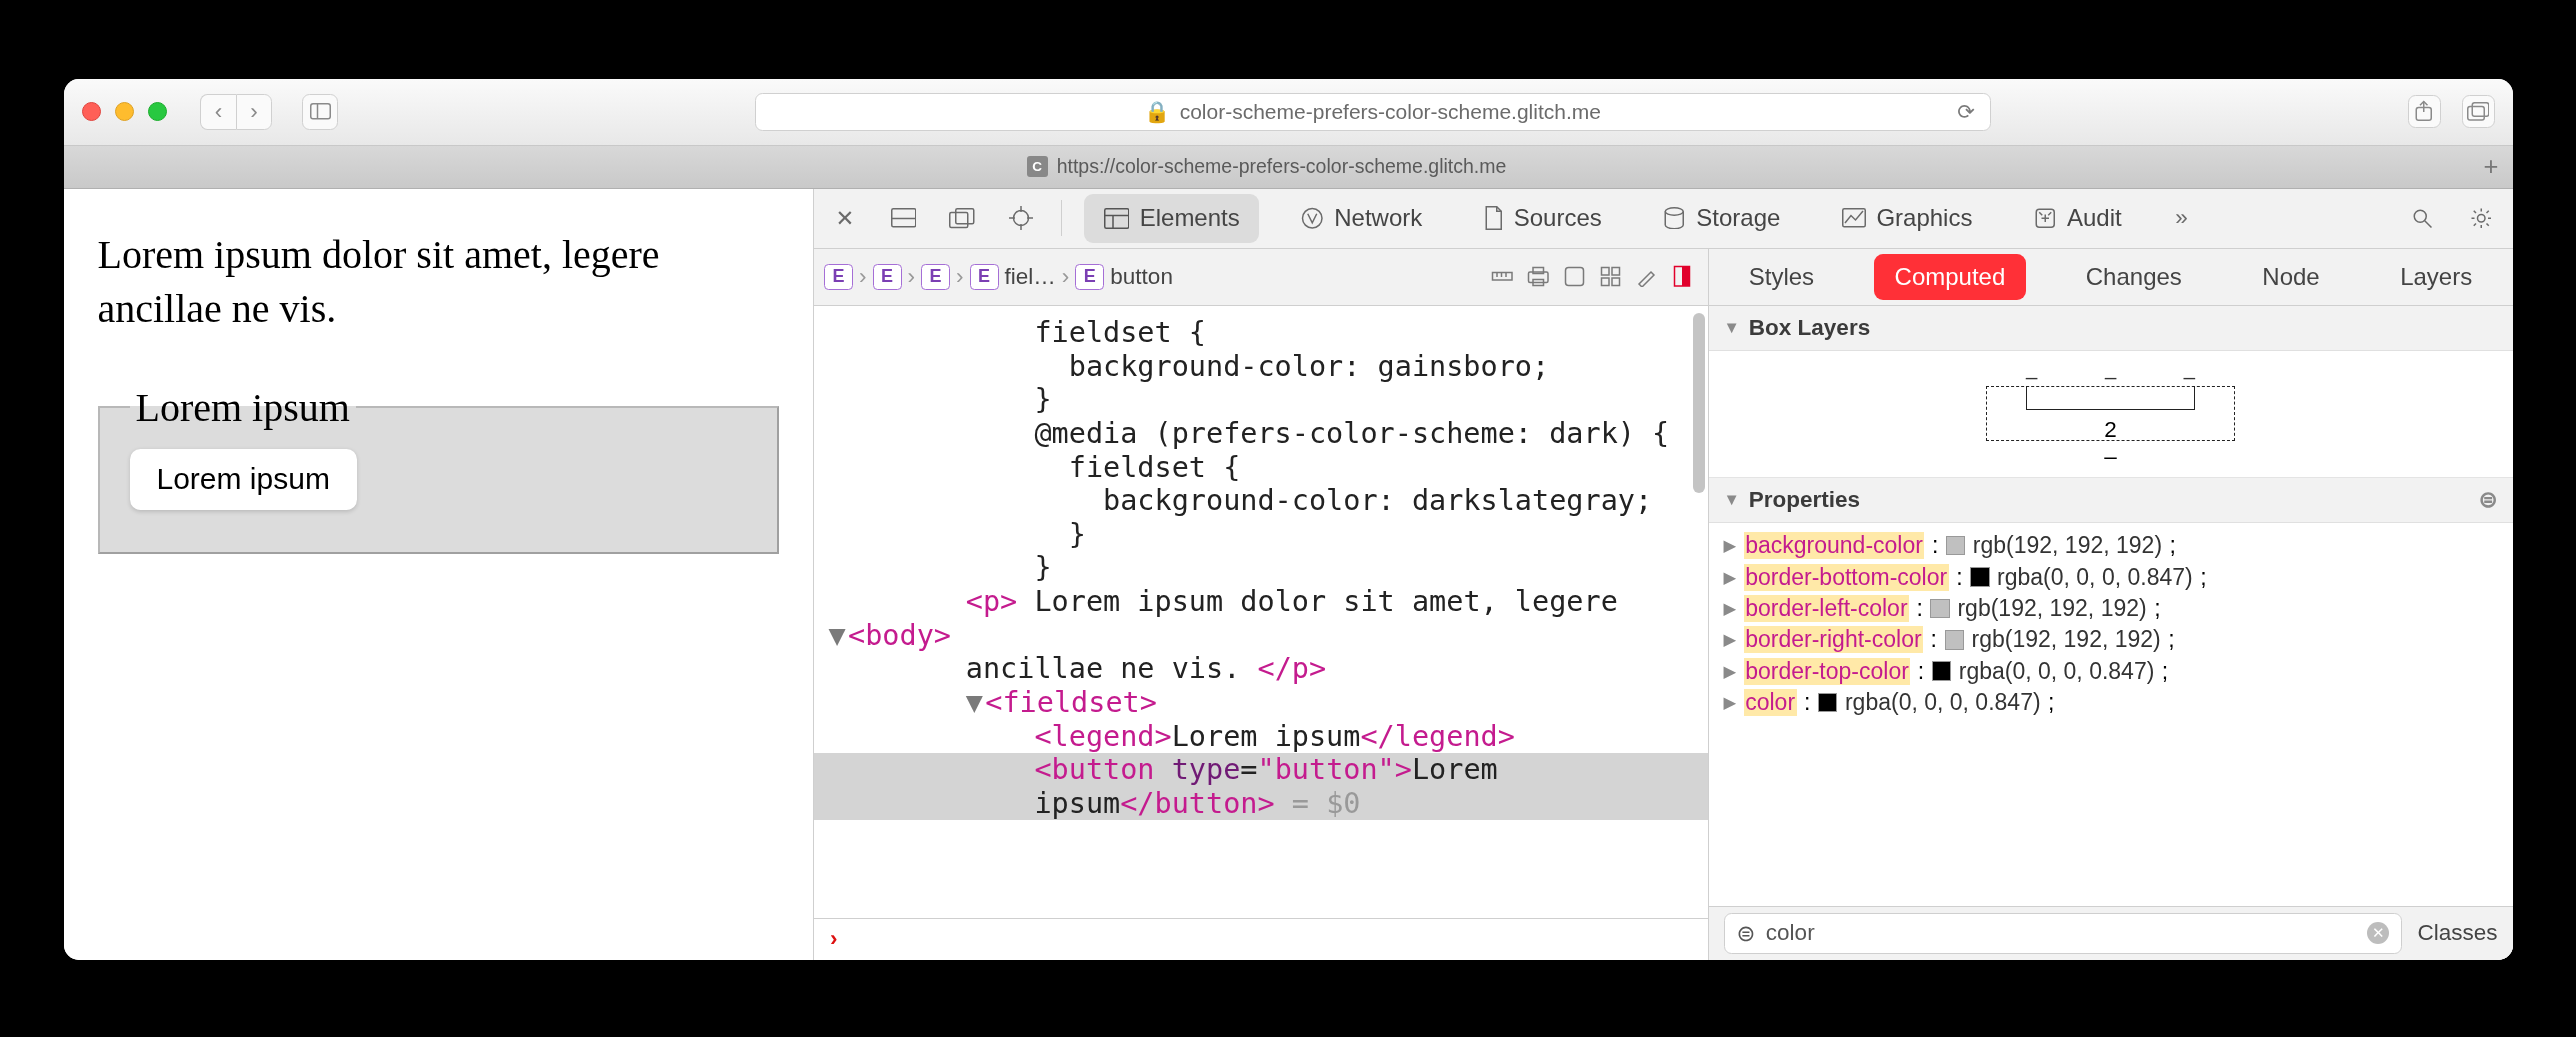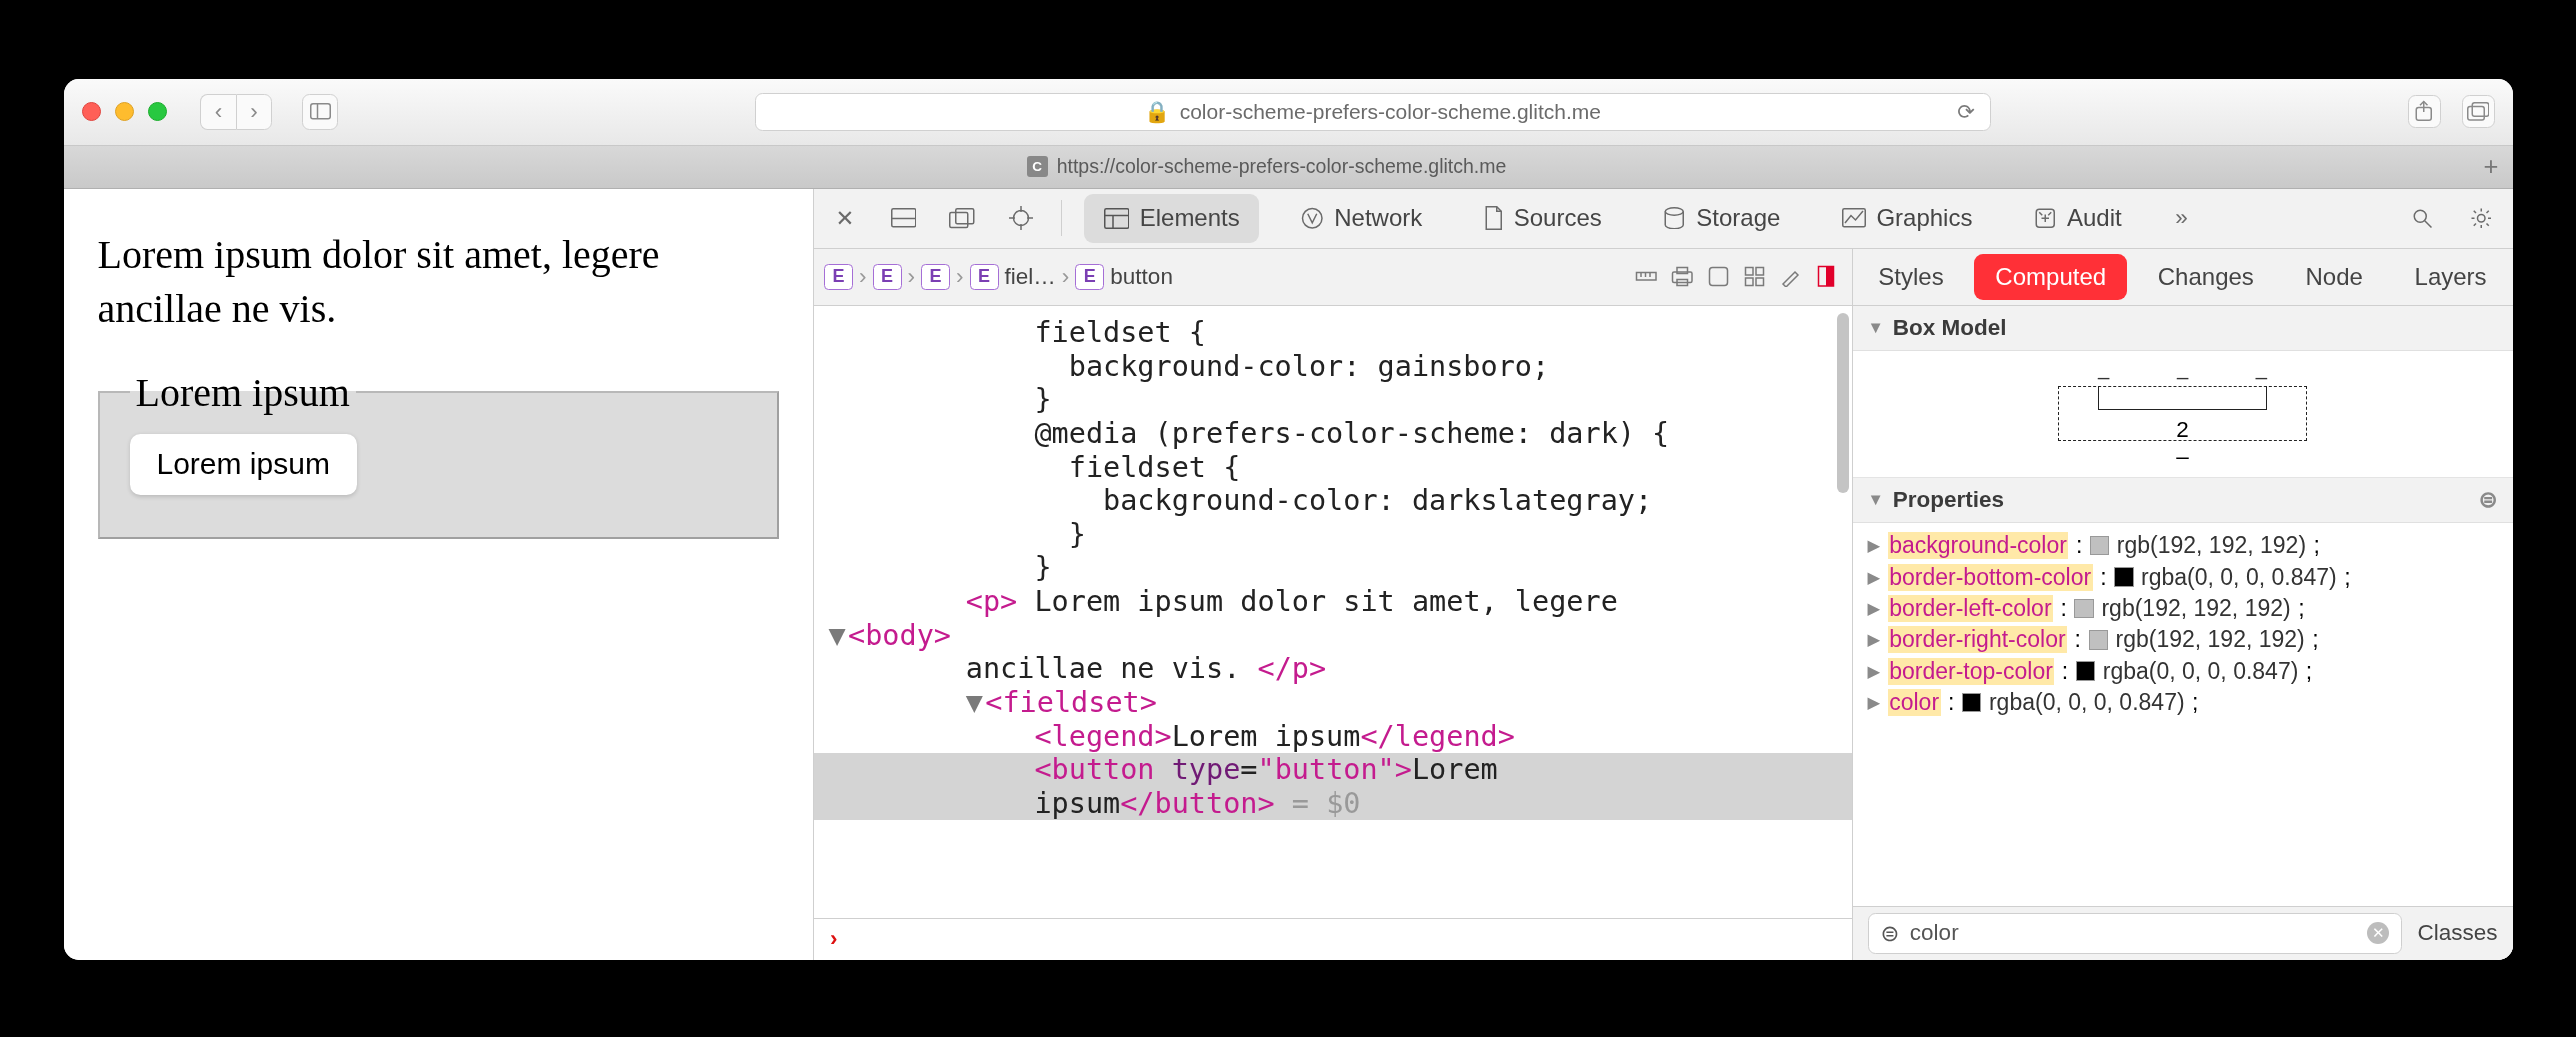--- a/index.html
+++ b/index.html
@@ -48,21 +48,21 @@
 .addr .reload { position:absolute; right:15px; color:#7a7a7a;}
 .right-icons { display:flex; gap:21px; color:#8a8a8a; align-items:center;}
 .icon-btn { width:33px; height:33px; display:flex; align-items:center; justify-content:center; border:0.7px solid #d0d0d0; border-radius:7.5px; background:#fafafa;}
 .tabbar { height:43px; background:linear-gradient(#d8d8d8,#c9c9c9); border-bottom:0.7px solid #b0b0b0; display:flex; align-items:stretch; position:relative;}
 .tab { flex:1; display:flex; align-items:center; justify-content:center; gap:9px; color:#5a5a5a; font-size:19.5px;}
 .tab .favicon { width:21px; height:21px; background:#888; border-radius:3px; display:flex; align-items:center; justify-content:center; color:#fff; font-size:13.5px; font-weight:600;}
 .newtab { width:43px; display:flex; align-items:center; justify-content:center; font-size:25.5px; color:#777;}
 
 .content { flex:1; display:flex; background:#fff;}
 .page { width:749px; padding:39px 34px; font-family: Georgia, "Times New Roman", serif; color:#000;}
-.page p { font-size:40px; line-height:1.35; margin-bottom:33px;}
+.page p { font-size:40px; line-height:1.35; margin-bottom:48px;}
 fieldset { background:gainsboro; border:2.2px solid #a0a0a0; border-top-color:#b8b8b8; border-left-color:#b8b8b8; padding:18px 30px 42px 30px; }
 legend { font-size:40px; font-family: Georgia, serif; padding:0 6px;}
 .page button { background:#fff; border:none; border-radius:10.5px; padding:13.5px 27px; font-size:30px; box-shadow:0 1.5px 4.5px rgba(0,0,0,.15); font-family:-apple-system, Arial, sans-serif;}
 
 .devtools { flex:1; display:flex; flex-direction:column; border-left:0.7px solid #cfcfcf;}
 .dt-toolbar { height:60px; background:#f2f2f2; border-bottom:0.7px solid #cfcfcf; display:flex; align-items:center; padding:0 13.5px; gap:22.5px; color:#6b6b6b;}
 .dt-toolbar .tb-ic { width:36px; height:36px; display:flex; align-items:center; justify-content:center; font-size:22.5px;}
 .dt-toolbar .sep { width:0.7px; height:36px; background:#cfcfcf;}
 .dt-tab { display:flex; align-items:center; gap:10.5px; padding:10.5px 19.5px; border-radius:9px; font-size:24px; color:#454545;}
 .dt-tab.active { background:#dcdcdc;}
@@ -83,21 +83,21 @@
 .tri { color:#7a7a7a; display:inline-block; width:19.5px;}
 .tag { color:#c41b8e;}
 .attr { color:#701a75;}
 .val { color:#c41b8e;}
 .txt { color:#222;}
 .cmt { color:#999;}
 .scrollbar { position:absolute; right:3px; top:7.5px; width:12px; height:180px; background:#c4c4c4; border-radius:6px;}
 
 .console-row { height:42px; border-top:0.7px solid #cfcfcf; display:flex; align-items:center; padding:0 16.5px; color:#d11; font-size:22.5px;}
 
-.styles-panel { width:660px; display:flex; flex-direction:column;}
+.styles-panel { width:804px; display:flex; flex-direction:column;}
 .styles-tabs { height:57px; background:#f2f2f2; border-bottom:0.7px solid #cfcfcf; display:flex; align-items:center; justify-content:space-around; font-size:24px; color:#444;}
 .styles-tabs .stab { padding:9px 21px; border-radius:9px;}
 .styles-tabs .stab.active { background:#ff3037; color:#fff;}
 
 .section-h { height:45px; background:#f2f2f2; border-bottom:0.7px solid #e0e0e0; display:flex; align-items:center; gap:9px; padding:0 15px; font-size:22.5px; font-weight:600; color:#3b3b3b;}
 .section-h .disc { color:#8a8a8a; font-size:16.5px;}
 .section-h .right-ic { margin-left:auto; color:#8a8a8a;}
 
 .box-model { height:127px; display:flex; align-items:center; justify-content:center; position:relative; background:#fff; border-bottom:0.7px solid #e4e4e4;}
 .bm-outer { position:relative; border:1.5px dashed #222; padding:0 39px 30px 39px;}
@@ -356,21 +356,21 @@
           <div class="styles-tabs">
             <div class="stab">Styles</div>
             <div class="stab active">Computed</div>
             <div class="stab">Changes</div>
             <div class="stab">Node</div>
             <div class="stab">Layers</div>
           </div>
 
           <div class="section-h">
             <span class="disc">▼</span>
-            <span>Box Model</span>
+            <span>Box Layers</span>
           </div>
           <div class="box-model">
             <div class="bm-outer">
               <div class="bm-top-dash">
                   <span>–</span>
                   <span>–</span>
                   <span>–</span>
                 </div>
               <div class="bm-inner">&nbsp;</div>
               <div class="bm-center">2</div>

